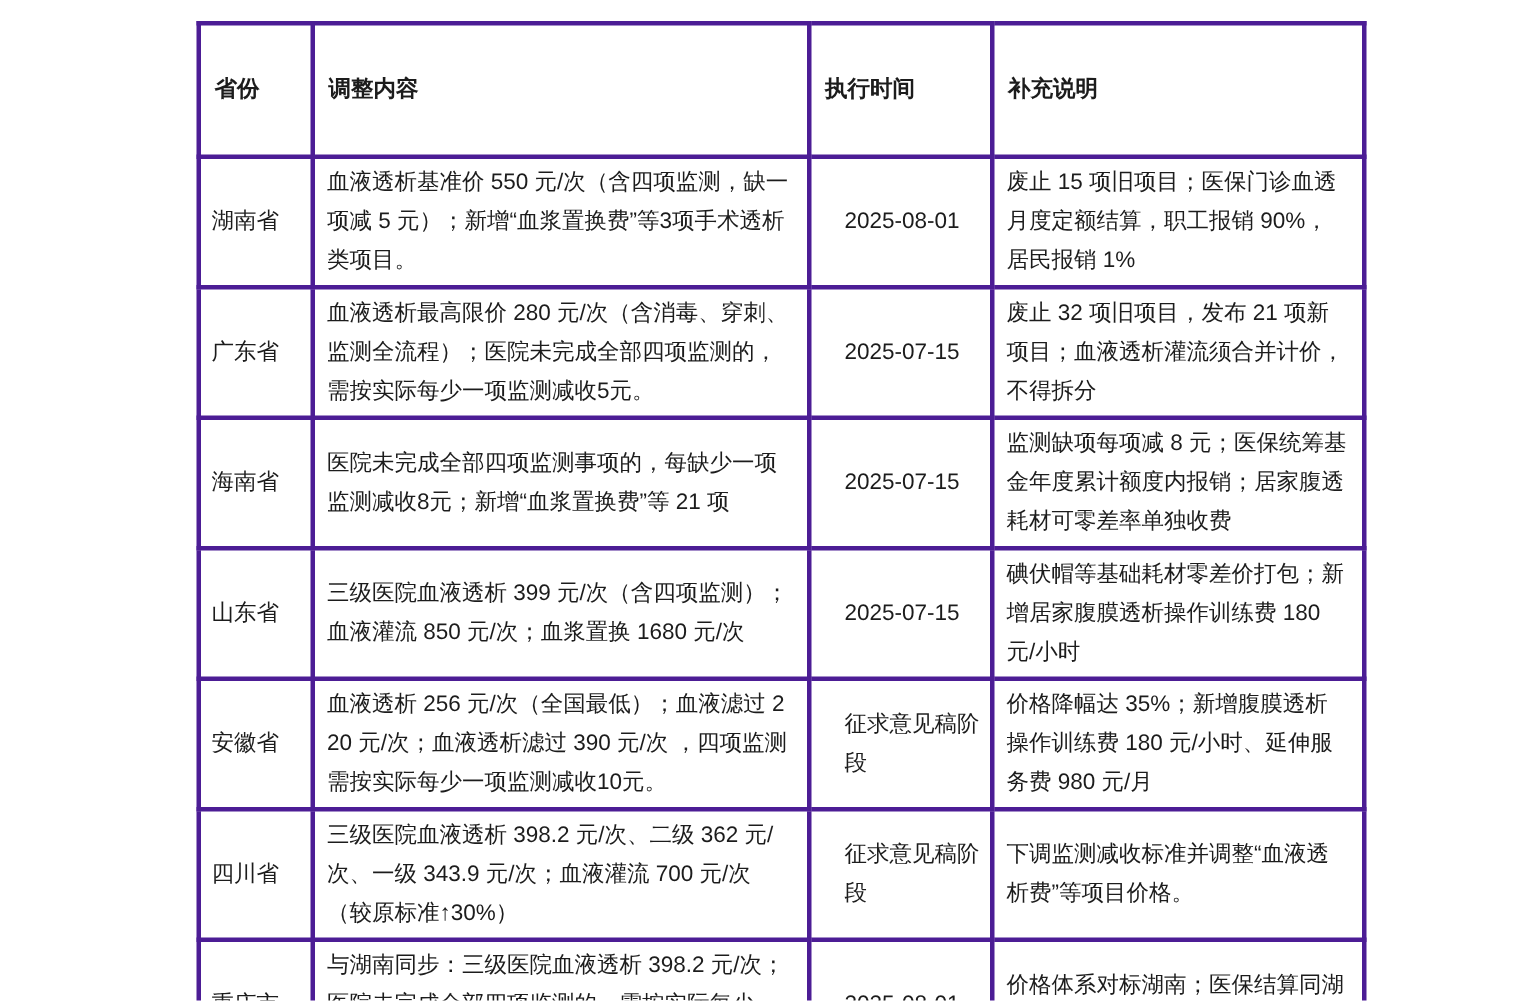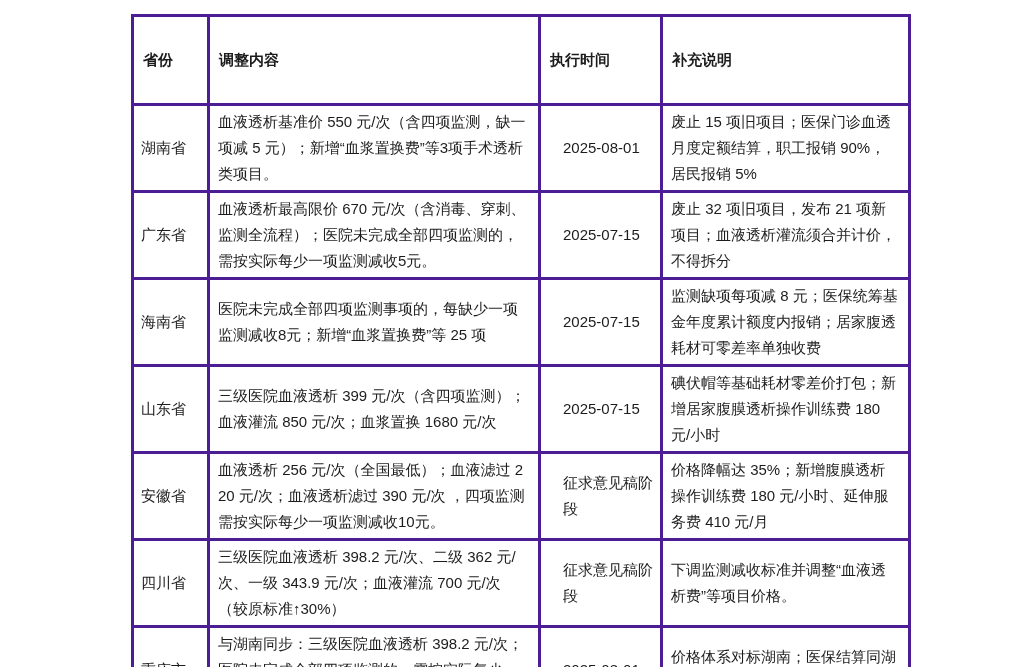--- a/index.html
+++ b/index.html
@@ -81,45 +81,45 @@
         <th>调整内容</th>
         <th>执行时间</th>
         <th>补充说明</th>
       </tr>
     </thead>
     <tbody>
       <tr class="r1">
         <td class="prov">湖南省</td>
         <td class="adj">血液透析基准价 550 元/次（含四项监测，缺一项减 5 元）；新增“血浆置换费”等3项手术透析类项目。</td>
         <td class="time">2025-08-01</td>
-        <td class="note">废止 15 项旧项目；医保门诊血透月度定额结算，职工报销 90%，居民报销 5%</td>
+        <td class="note">废止 15 项旧项目；医保门诊血透月度定额结算，职工报销 90%，居民报销 1%</td>
       </tr>
       <tr class="r2">
         <td class="prov">广东省</td>
-        <td class="adj">血液透析最高限价 670 元/次（含消毒、穿刺、监测全流程）；医院未完成全部四项监测的，需按实际每少一项监测减收5元。</td>
+        <td class="adj">血液透析最高限价 280 元/次（含消毒、穿刺、监测全流程）；医院未完成全部四项监测的，需按实际每少一项监测减收5元。</td>
         <td class="time">2025-07-15</td>
         <td class="note">废止 32 项旧项目，发布 21 项新项目；血液透析灌流须合并计价，不得拆分</td>
       </tr>
       <tr class="r3">
         <td class="prov">海南省</td>
-        <td class="adj">医院未完成全部四项监测事项的，每缺少一项监测减收8元；新增“血浆置换费”等 25 项</td>
+        <td class="adj">医院未完成全部四项监测事项的，每缺少一项监测减收8元；新增“血浆置换费”等 21 项</td>
         <td class="time">2025-07-15</td>
         <td class="note">监测缺项每项减 8 元；医保统筹基金年度累计额度内报销；居家腹透耗材可零差率单独收费</td>
       </tr>
       <tr class="r4">
         <td class="prov">山东省</td>
         <td class="adj">三级医院血液透析 399 元/次（含四项监测）；血液灌流 850 元/次；血浆置换 1680 元/次</td>
         <td class="time">2025-07-15</td>
         <td class="note">碘伏帽等基础耗材零差价打包；新增居家腹膜透析操作训练费 180 元/小时</td>
       </tr>
       <tr class="r5">
         <td class="prov">安徽省</td>
         <td class="adj">血液透析 256 元/次（全国最低）；血液滤过 220 元/次；血液透析滤过 390 元/次 ，四项监测需按实际每少一项监测减收10元。</td>
         <td class="time">征求意见稿阶段</td>
-        <td class="note">价格降幅达 35%；新增腹膜透析操作训练费 180 元/小时、延伸服务费 410 元/月</td>
+        <td class="note">价格降幅达 35%；新增腹膜透析操作训练费 180 元/小时、延伸服务费 980 元/月</td>
       </tr>
       <tr class="r6">
         <td class="prov">四川省</td>
         <td class="adj">三级医院血液透析 398.2 元/次、二级 362 元/次、一级 343.9 元/次；血液灌流 700 元/次（较原标准↑30%）</td>
         <td class="time">征求意见稿阶段</td>
         <td class="note">下调监测减收标准并调整“血液透析费”等项目价格。</td>
       </tr>
       <tr class="r7">
         <td class="prov">重庆市</td>
         <td class="adj">与湖南同步：三级医院血液透析 398.2 元/次；医院未完成全部四项监测的，需按实际每少一项监测减收8元（减收按比例浮动）。</td>

